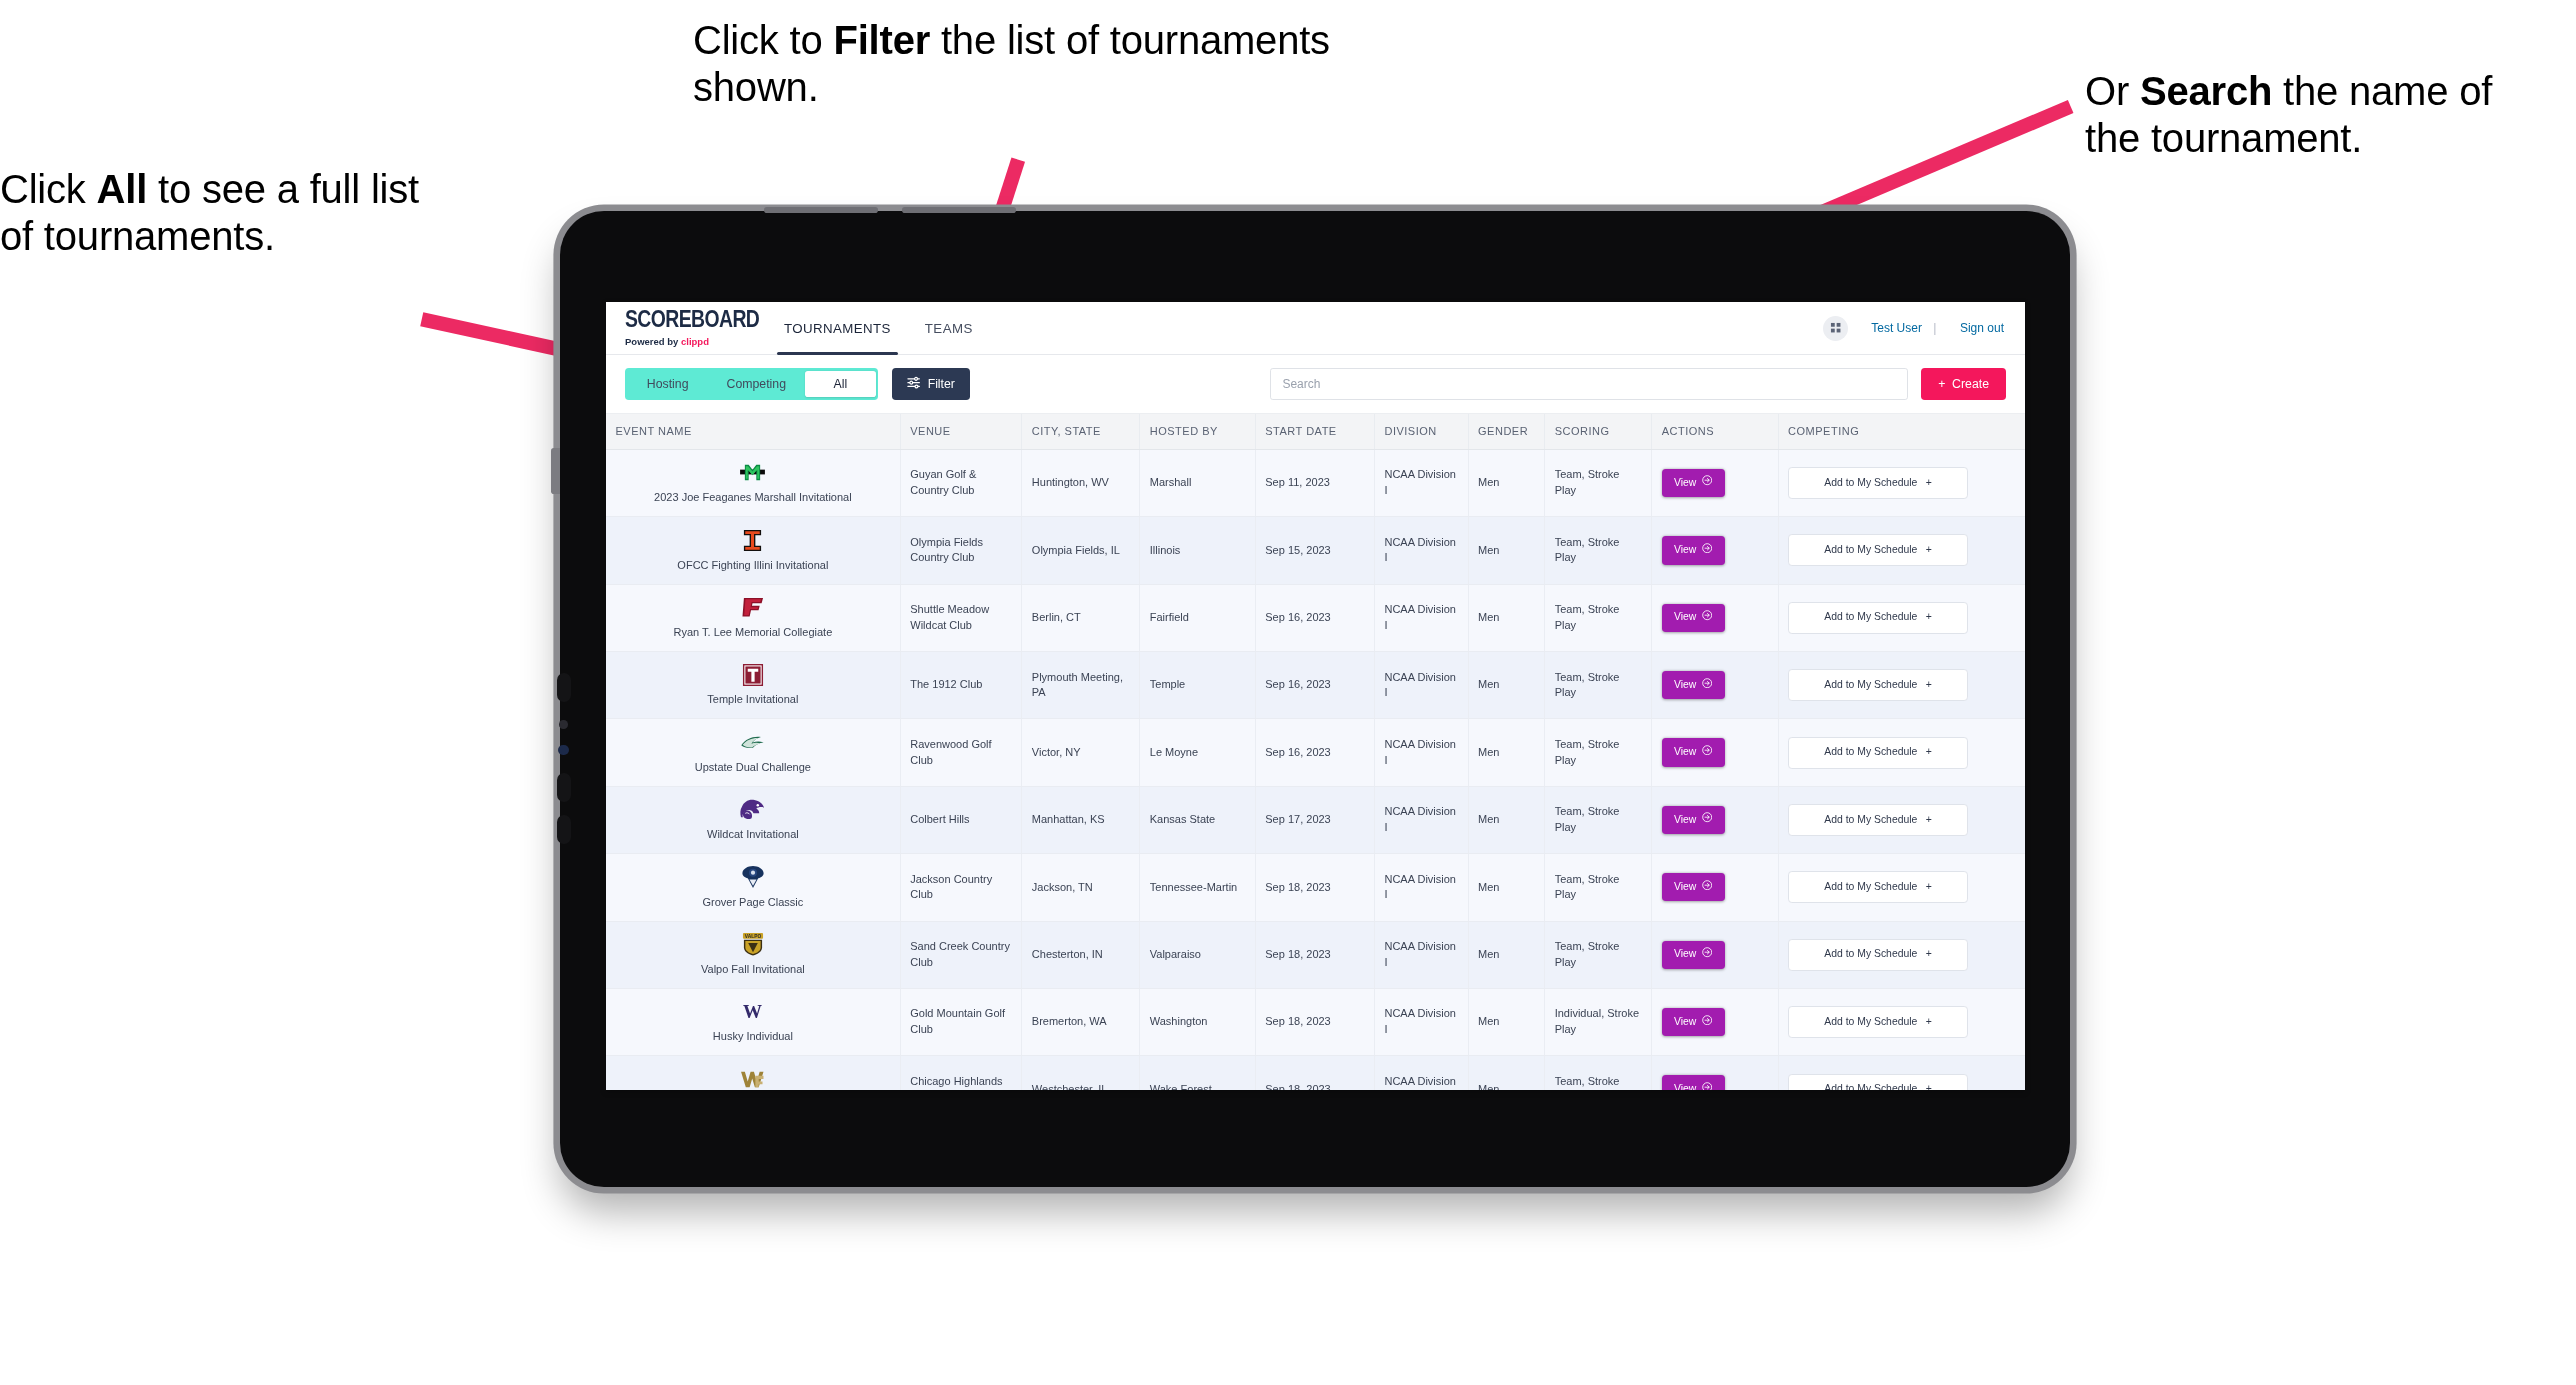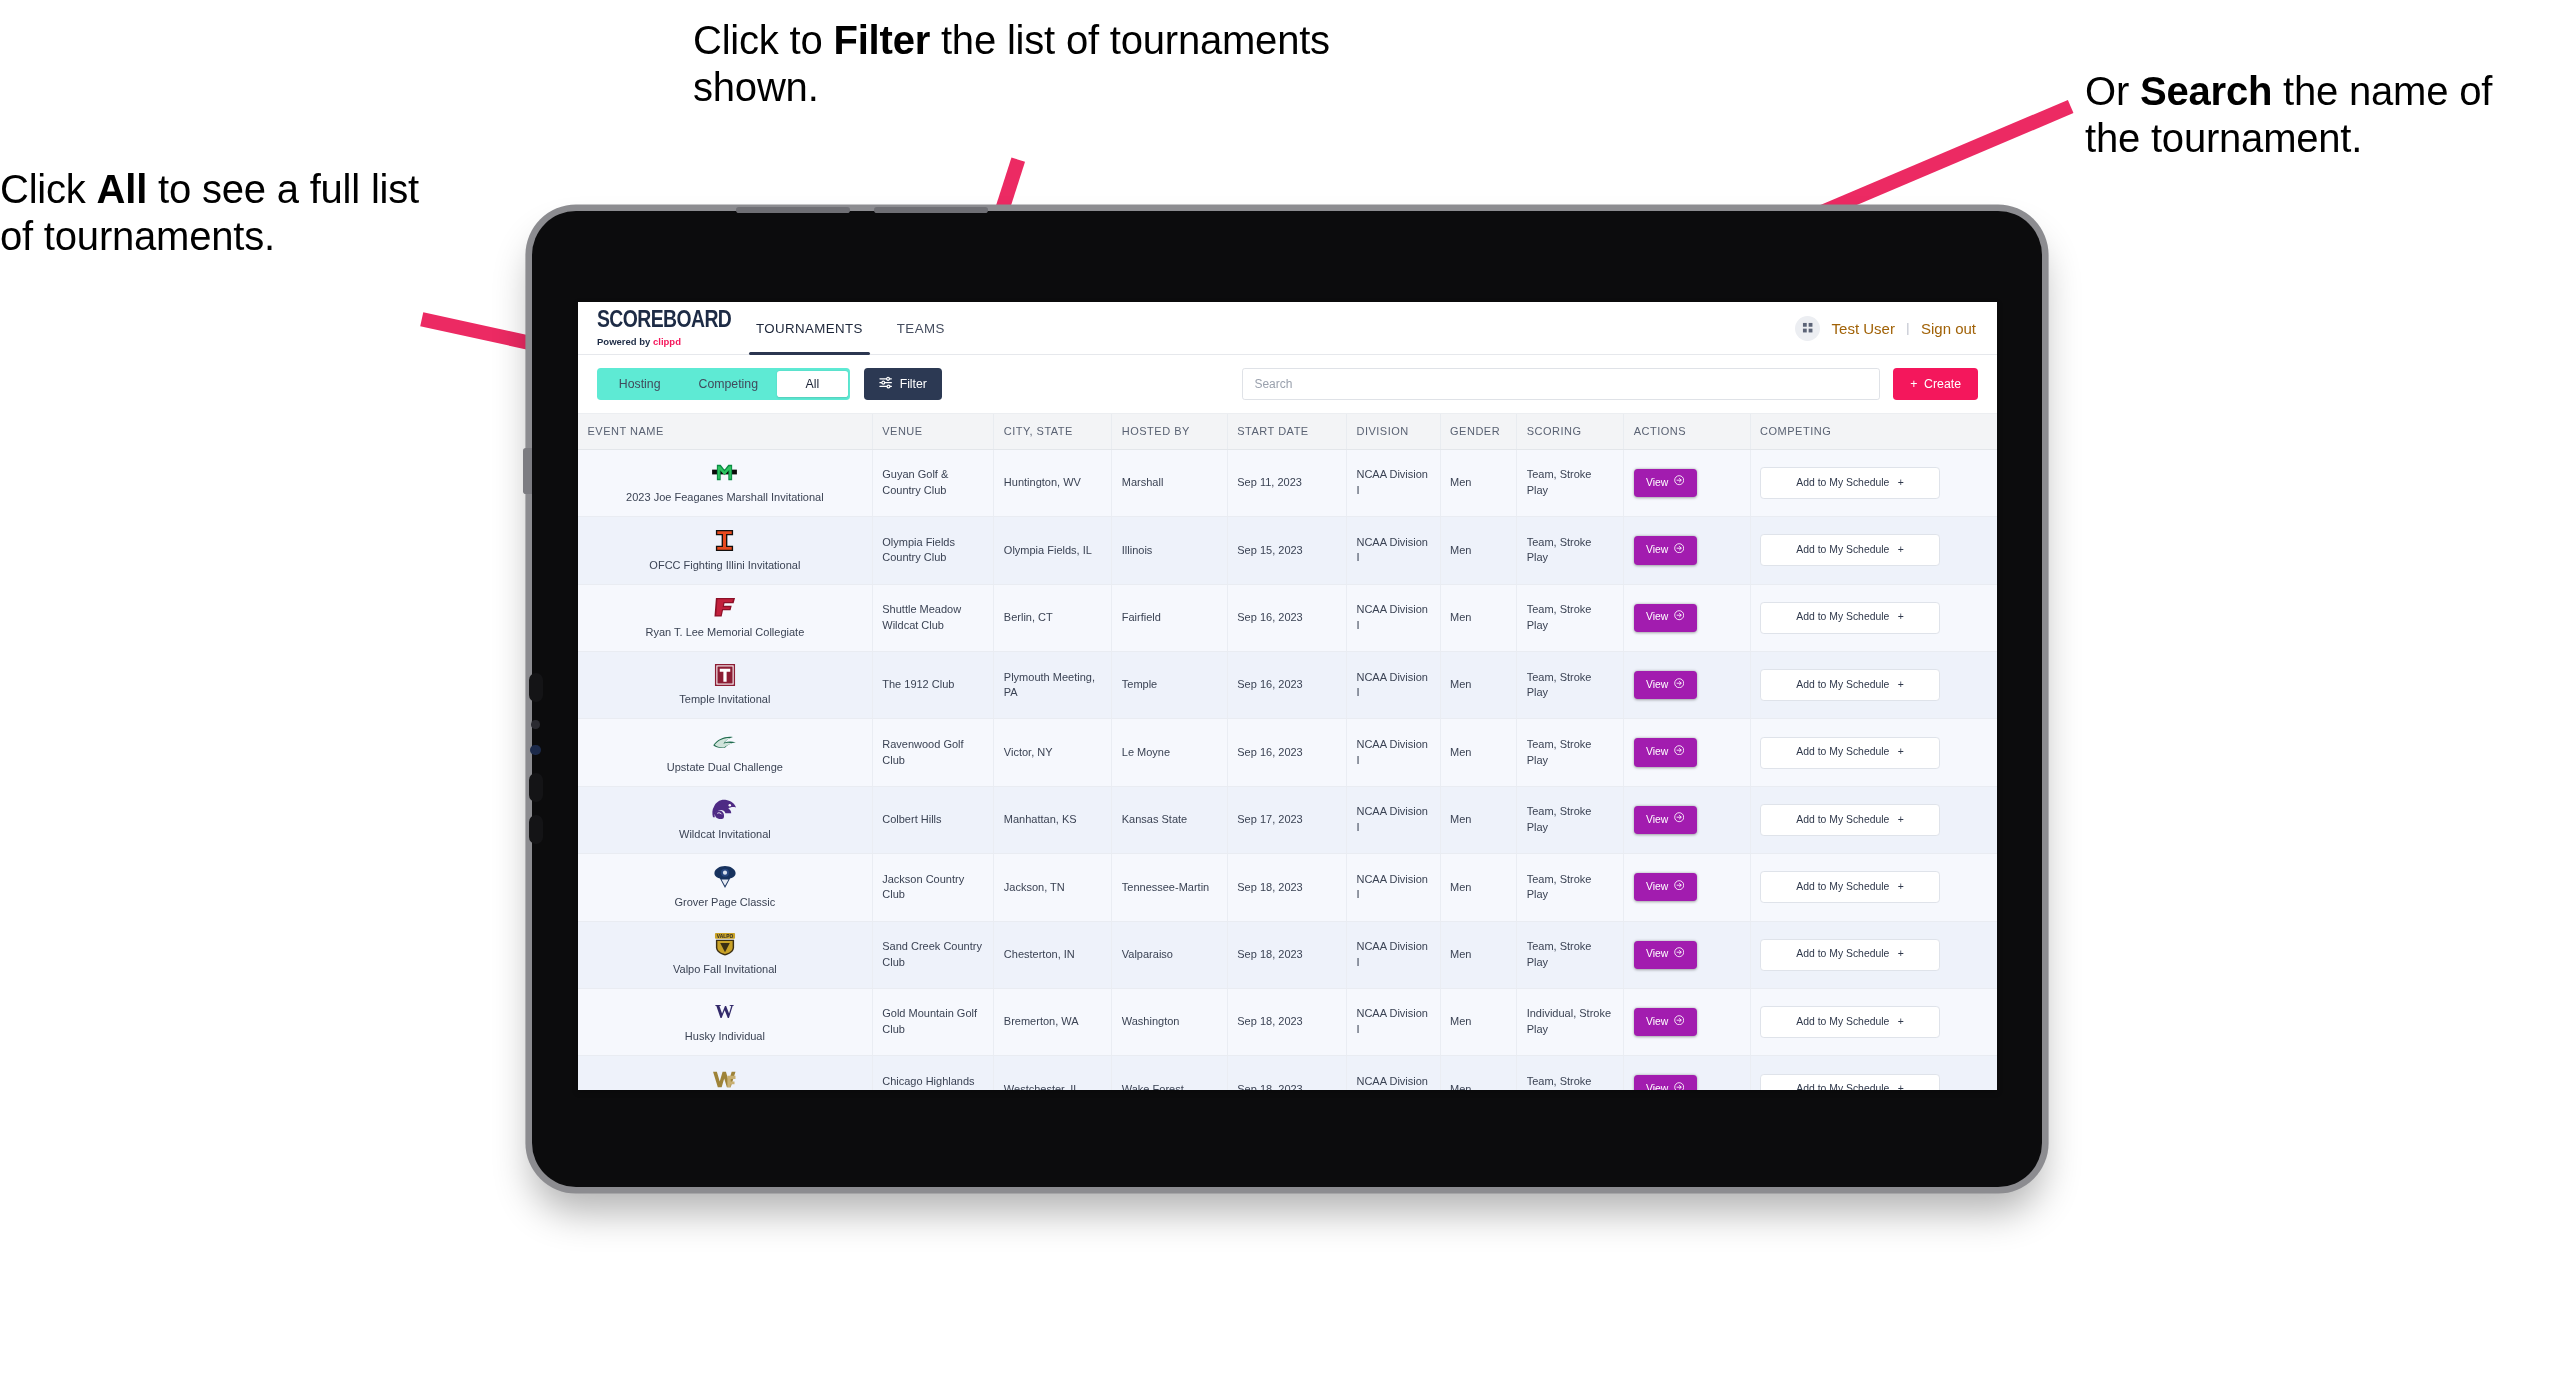--- a/index.html
+++ b/index.html
@@ -23,21 +23,21 @@
   }
   .anno b { font-weight: 700; }
   #anno-all   { left: 0px;    top: 166px; width: 446px; }
   #anno-filter{ left: 693px;  top: 17px;  width: 665px; }
   #anno-search{ left: 2085px; top: 68px;  width: 418px; }
 
   .arrow-svg { position: absolute; overflow: visible; pointer-events:none; }
 
   
   #tablet {
-    position: absolute; left: 532px; top: 211px;
+    position: absolute; left: 560px; top: 211px;
     width: 1510px; height: 976px;
     background: #0c0c0d;
     border-radius: 44px;
     box-shadow: 0 0 0 6.6px #8c8c90, 0 25px 38px rgba(0,0,0,.30);
   }
   #tablet::before{ 
     content:""; position:absolute; top:-3.8px; left:204px; width:114px; height:5.7px;
     background:#6f6f74; border-radius:2.8px;
   }
   #tablet::after{
@@ -83,21 +83,21 @@
   .navtab.active { color:#1b2438; }
   .navtab.active::after {
     content:""; position:absolute; left:9.5px; right:9.5px; bottom:0; height:2.8px;
     background:#2b3650; border-radius:1.9px;
   }
   #navright { margin-left:auto; display:flex; align-items:center; gap:11.4px; padding-right:21px; }
   #avatar {
     width:25px;height:25px;border-radius:50%;background:#eceef2;
     display:flex;align-items:center;justify-content:center;color:#5c6477;font-size:10.4px;
   }
-  .navuser { font-size:15px; color:#a16207; }
+  .navuser { font-size:12px; color:#0369a1;margin-left:12px; }
   .navsep  { color:#b9bec9; font-size:12.3px; }
 
   
   #toolbar {
     height: 59px; background:#fff; display:flex; align-items:center;
     padding: 0 19px; gap: 13.3px; border-bottom:0.9px solid #eceef1;
   }
   #segment {
     display:flex; background:#5eead4; border-radius:3.8px; height:32px; align-items:center;
     padding: 2.8px;

